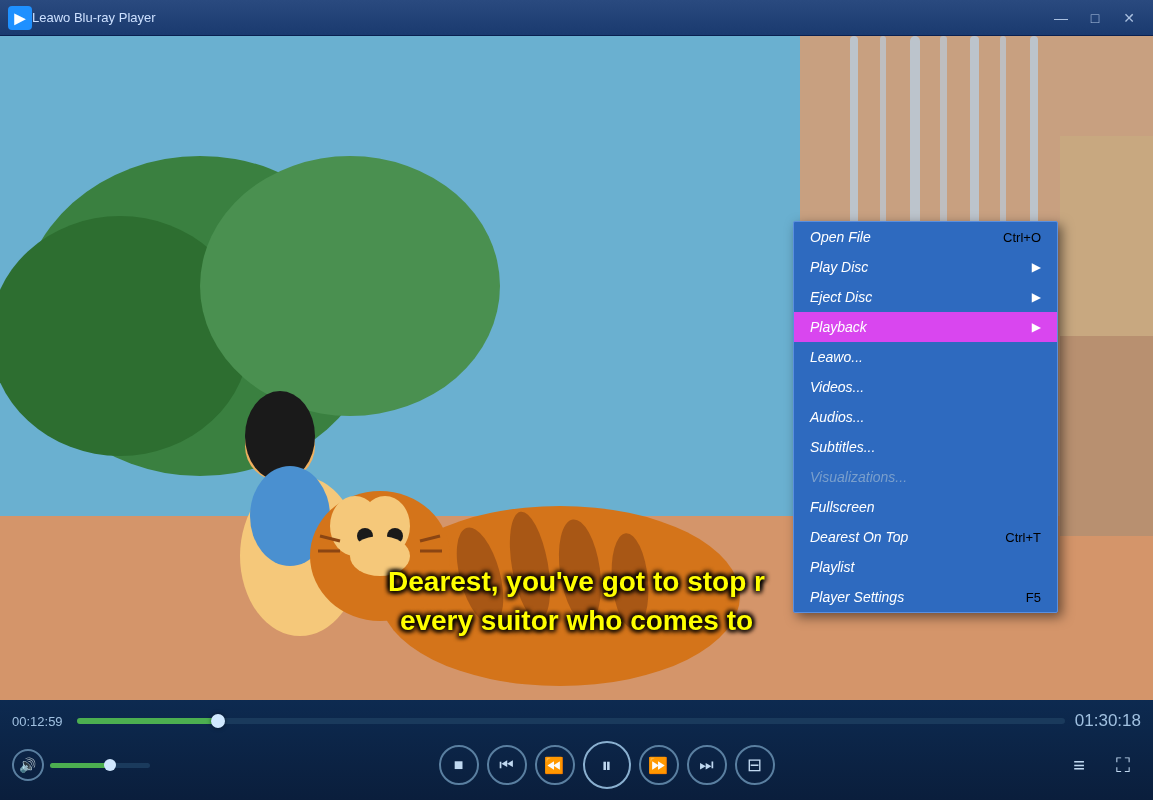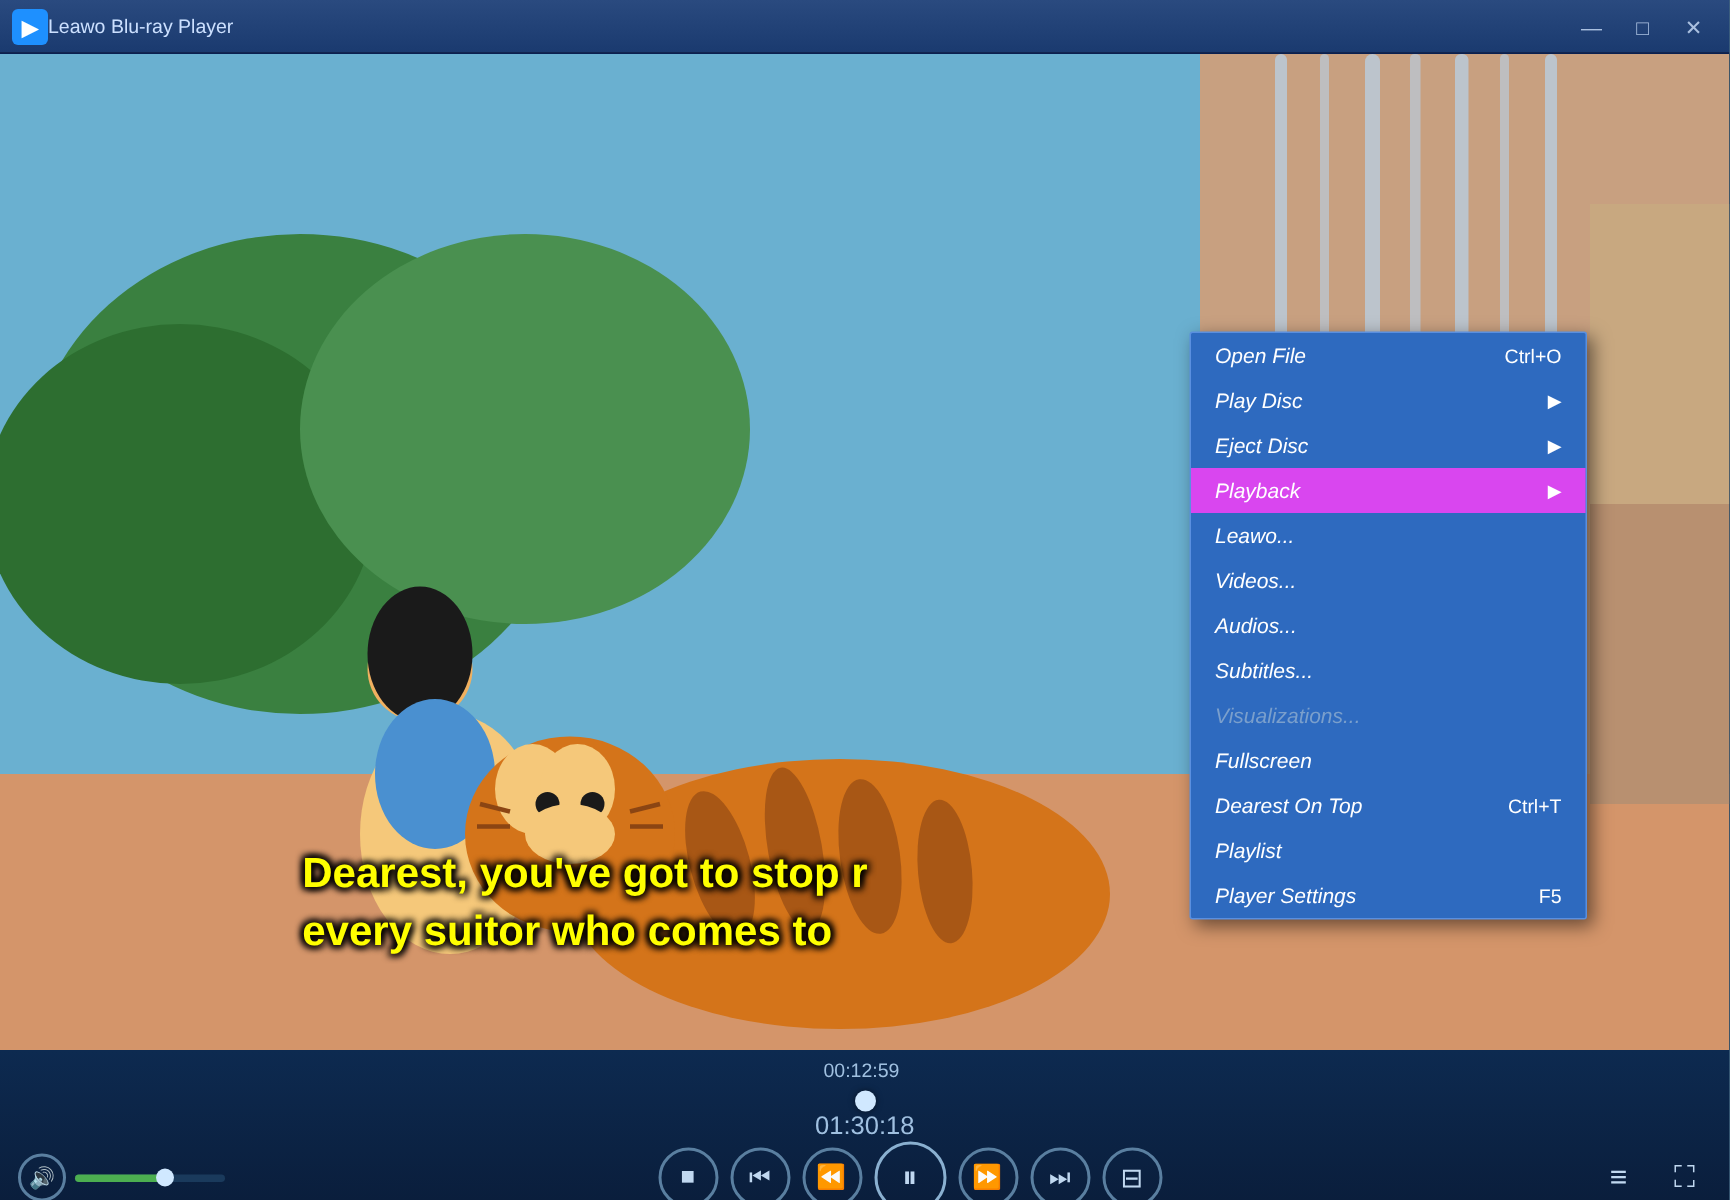--- a/index.html
+++ b/index.html
@@ -53,20 +53,21 @@
       position: absolute;
       top: 0; left: 0;
     }
 
     
     #subtitle-text {
       position: absolute;
       bottom: 60px;
       left: 50%;
       transform: translateX(-50%);
+      text-align: center;
       font-size: 28px;
       font-weight: bold;
       color: #ffff00;
       text-shadow: 2px 2px 4px #000, -2px -2px 4px #000, 2px -2px 4px #000, -2px 2px 4px #000;
       width: 750px;
       line-height: 1.4;
       z-index: 5;
     }
 
     
@@ -91,41 +92,40 @@
       cursor: pointer;
     }
     .menu-item.highlighted {
       background: #d946ef;
     }
     .menu-item.disabled {
       color: #7a9fcc;
       cursor: default;
     }
     .menu-item-label { flex: 1; font-style: italic; }
-    .menu-item-shortcut { color: #ffffff; font-size: 13px; margin-left: 24px; }
+    .menu-item-shortcut { color: #000000; font-size: 13px; margin-left: 24px; }
     .menu-item-arrow { color: #ffffff; font-size: 12px; margin-left: 8px; }
 
     
     #controls-bar {
       width: 100%;
       height: 100px;
       background: linear-gradient(to bottom, #0d2a50, #0a1e3c);
       display: flex;
       flex-direction: column;
       justify-content: space-around;
       padding: 6px 12px;
     }
 
     
     #progress-row {
       display: flex;
       align-items: center;
       gap: 10px;
       width: 100%;
-      flex-direction: column;
     }
     #time-current { color: #a0c0e0; font-size: 13px; min-width: 55px; }
     #time-total { color: #a0c0e0; font-size: 17px; min-width: 55px; text-align: right; }
     #progress-track {
       flex: 1;
       height: 6px;
       background: #1a3a5c;
       border-radius: 3px;
       position: relative;
     }

